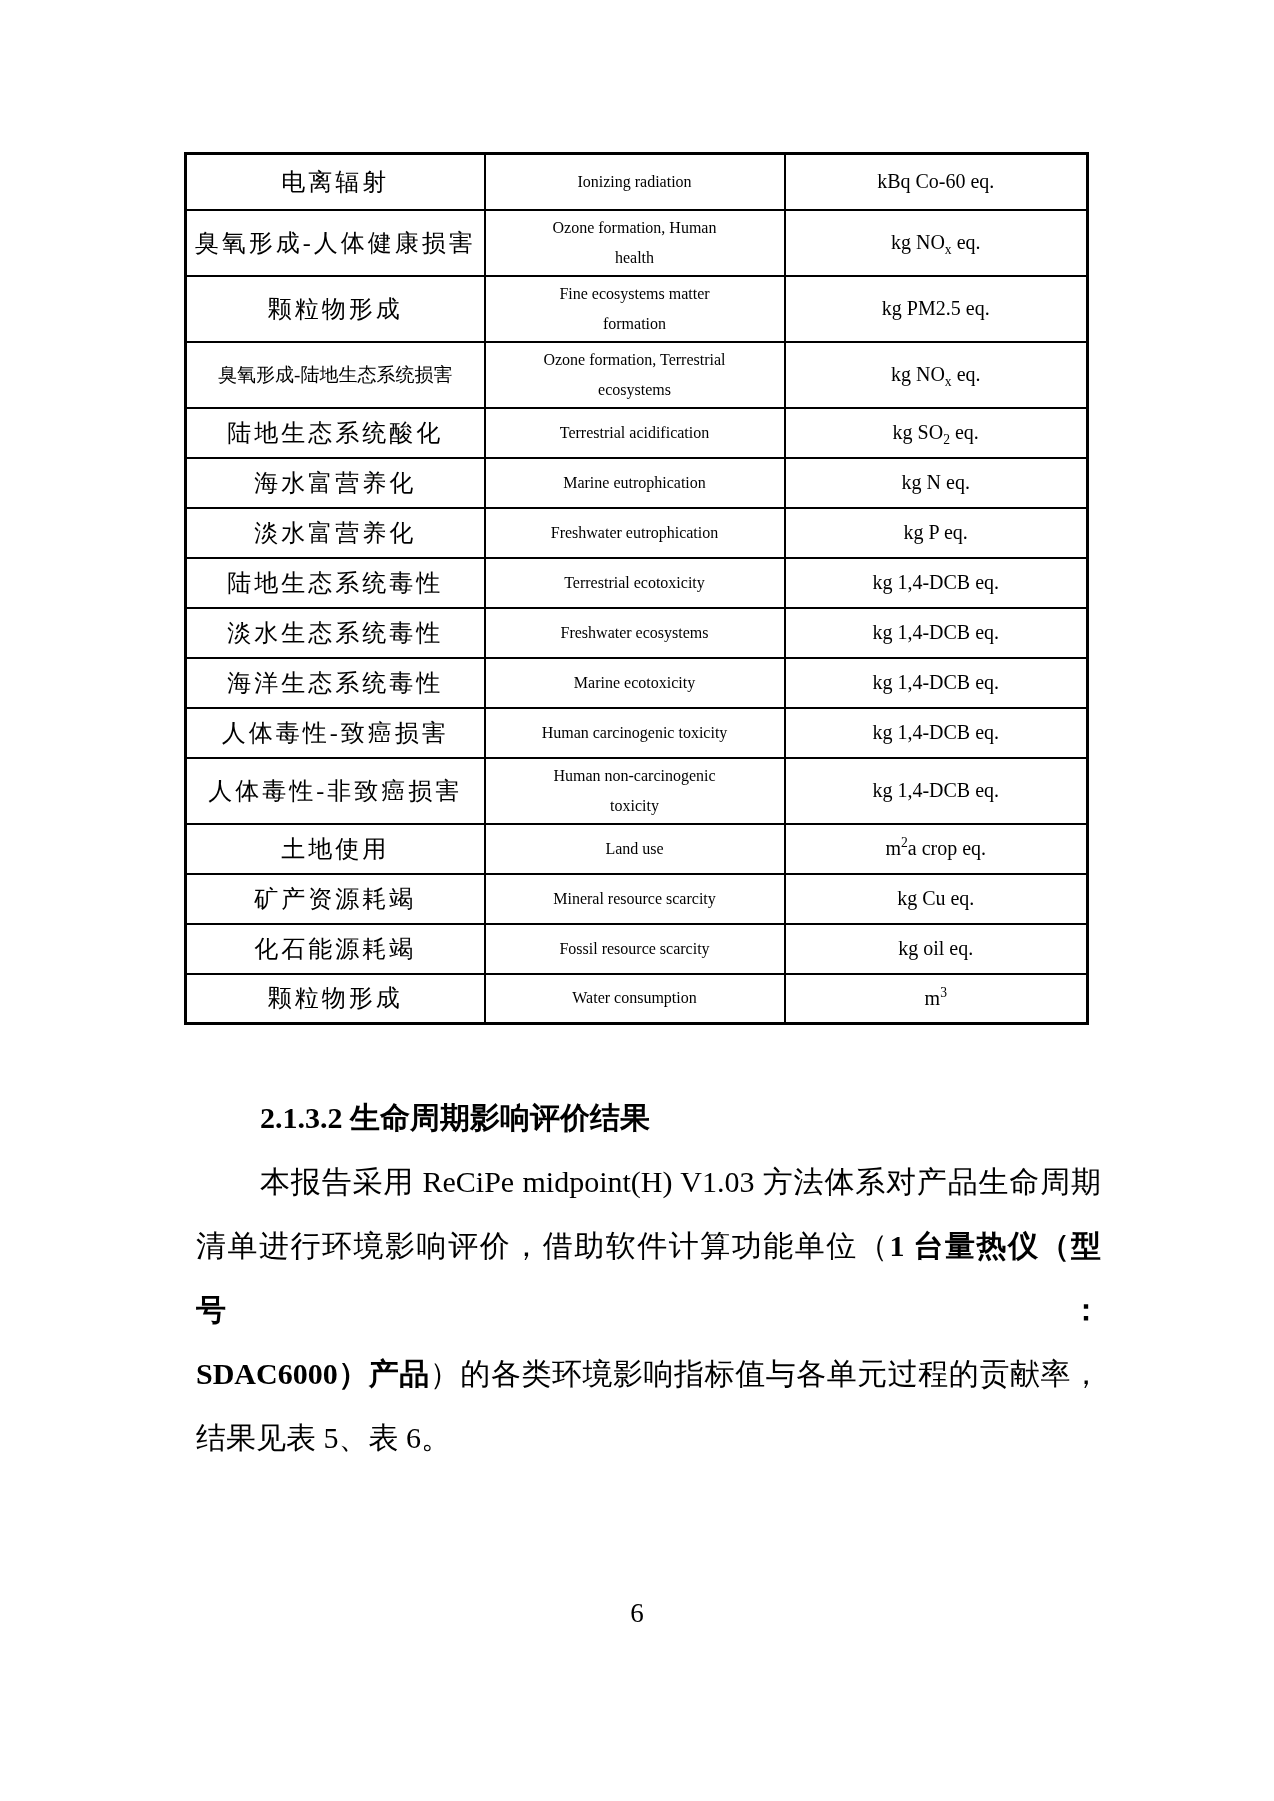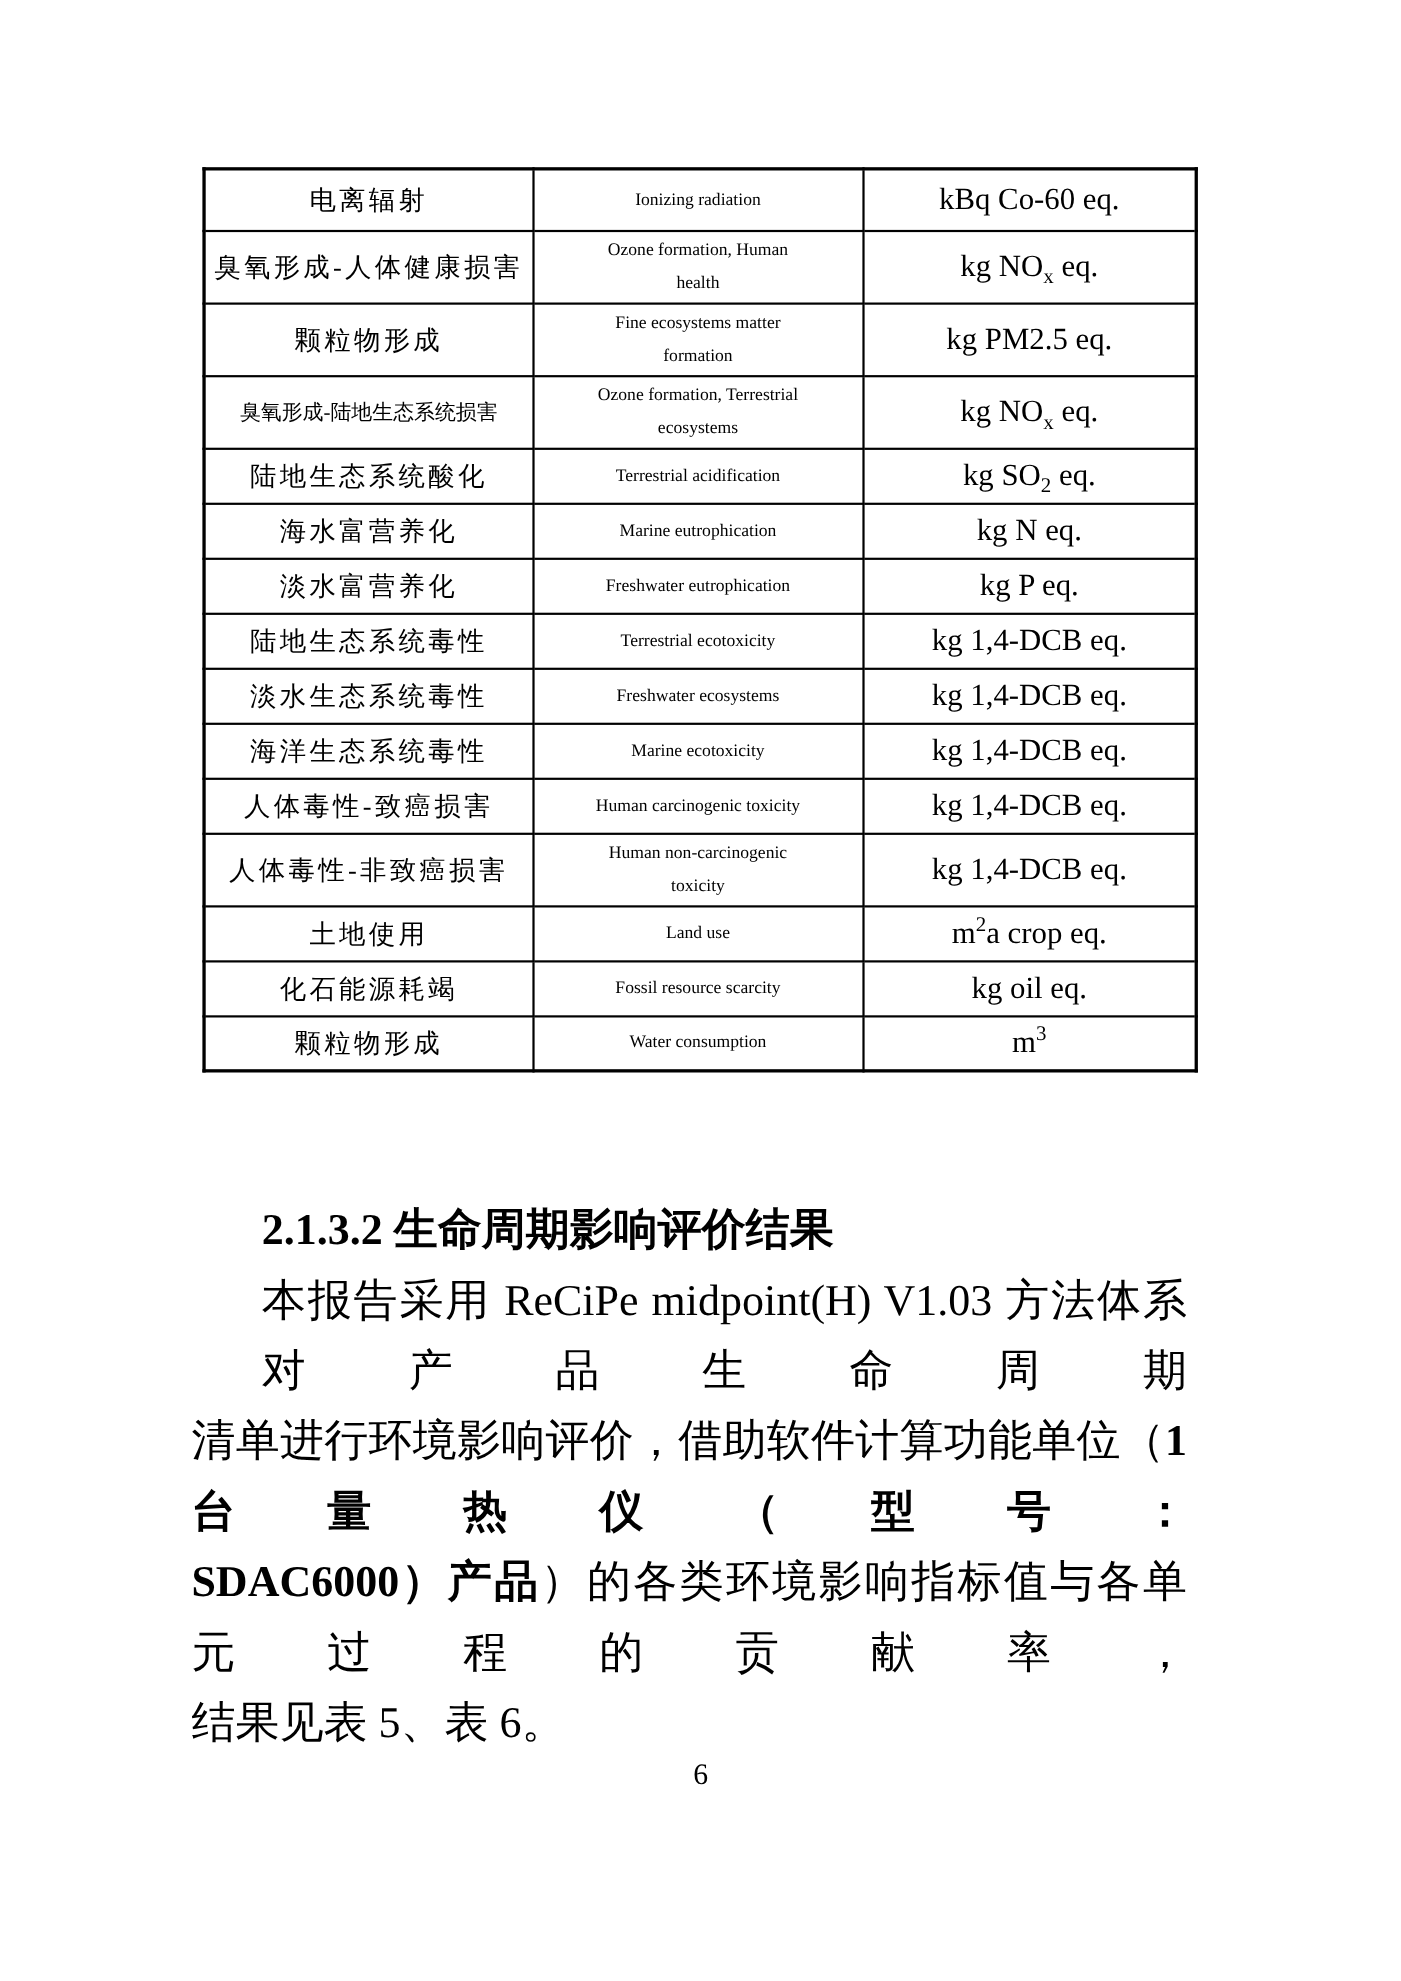--- a/index.html
+++ b/index.html
@@ -25,27 +25,27 @@
     text-align:center; vertical-align:middle;
     padding:0 2px;
     overflow:hidden;
   }
   tr.r-first  { height:56px; }
   tr.r-single { height:50px; }
   tr.r-double { height:66px; }
   td.cn   { font-size:24px; letter-spacing:3px; }
   td.cn.tight { letter-spacing:0; font-size:19px; }
   td.en   { font-size:16px; line-height:30px; white-space:pre-line; }
-  td.unit { font-size:28px; }
+  td.unit { font-size:20px; }
   td.unit sub, td.unit sup { font-size:0.68em; line-height:0; }
 
   
   .textblock {
-    position:absolute; left:174px; top:1086px; width:905px;
-    font-size:40px;
+    position:absolute; left:196px; top:1086px; width:905px;
+    font-size:30px;
   }
   .tline { line-height:64px; min-height:64px; }
   .tline.justify { text-align:justify; text-align-last:justify; text-justify:inter-character; }
   .indent { padding-left:64px; }
   .heading { font-weight:bold; }
   .b { font-weight:bold; }
 
   
   .pagenum {
     position:absolute; left:0; top:1598px; width:100%;
@@ -127,20 +127,25 @@
         <td class="en">Human non-carcinogenic
 toxicity</td>
         <td class="unit">kg 1,4-DCB eq.</td>
       </tr>
       <tr class="r-single">
         <td class="cn">土地使用</td>
         <td class="en">Land use</td>
         <td class="unit">m<sup>2</sup>a crop eq.</td>
       </tr>
       <tr class="r-single">
+        <td class="cn">矿产资源耗竭</td>
+        <td class="en">Mineral resource scarcity</td>
+        <td class="unit">kg Cu eq.</td>
+      </tr>
+      <tr class="r-single">
         <td class="cn">化石能源耗竭</td>
         <td class="en">Fossil resource scarcity</td>
         <td class="unit">kg oil eq.</td>
       </tr>
       <tr class="r-single">
         <td class="cn">颗粒物形成</td>
         <td class="en">Water consumption</td>
         <td class="unit">m<sup>3</sup></td>
       </tr>
     </tbody>

